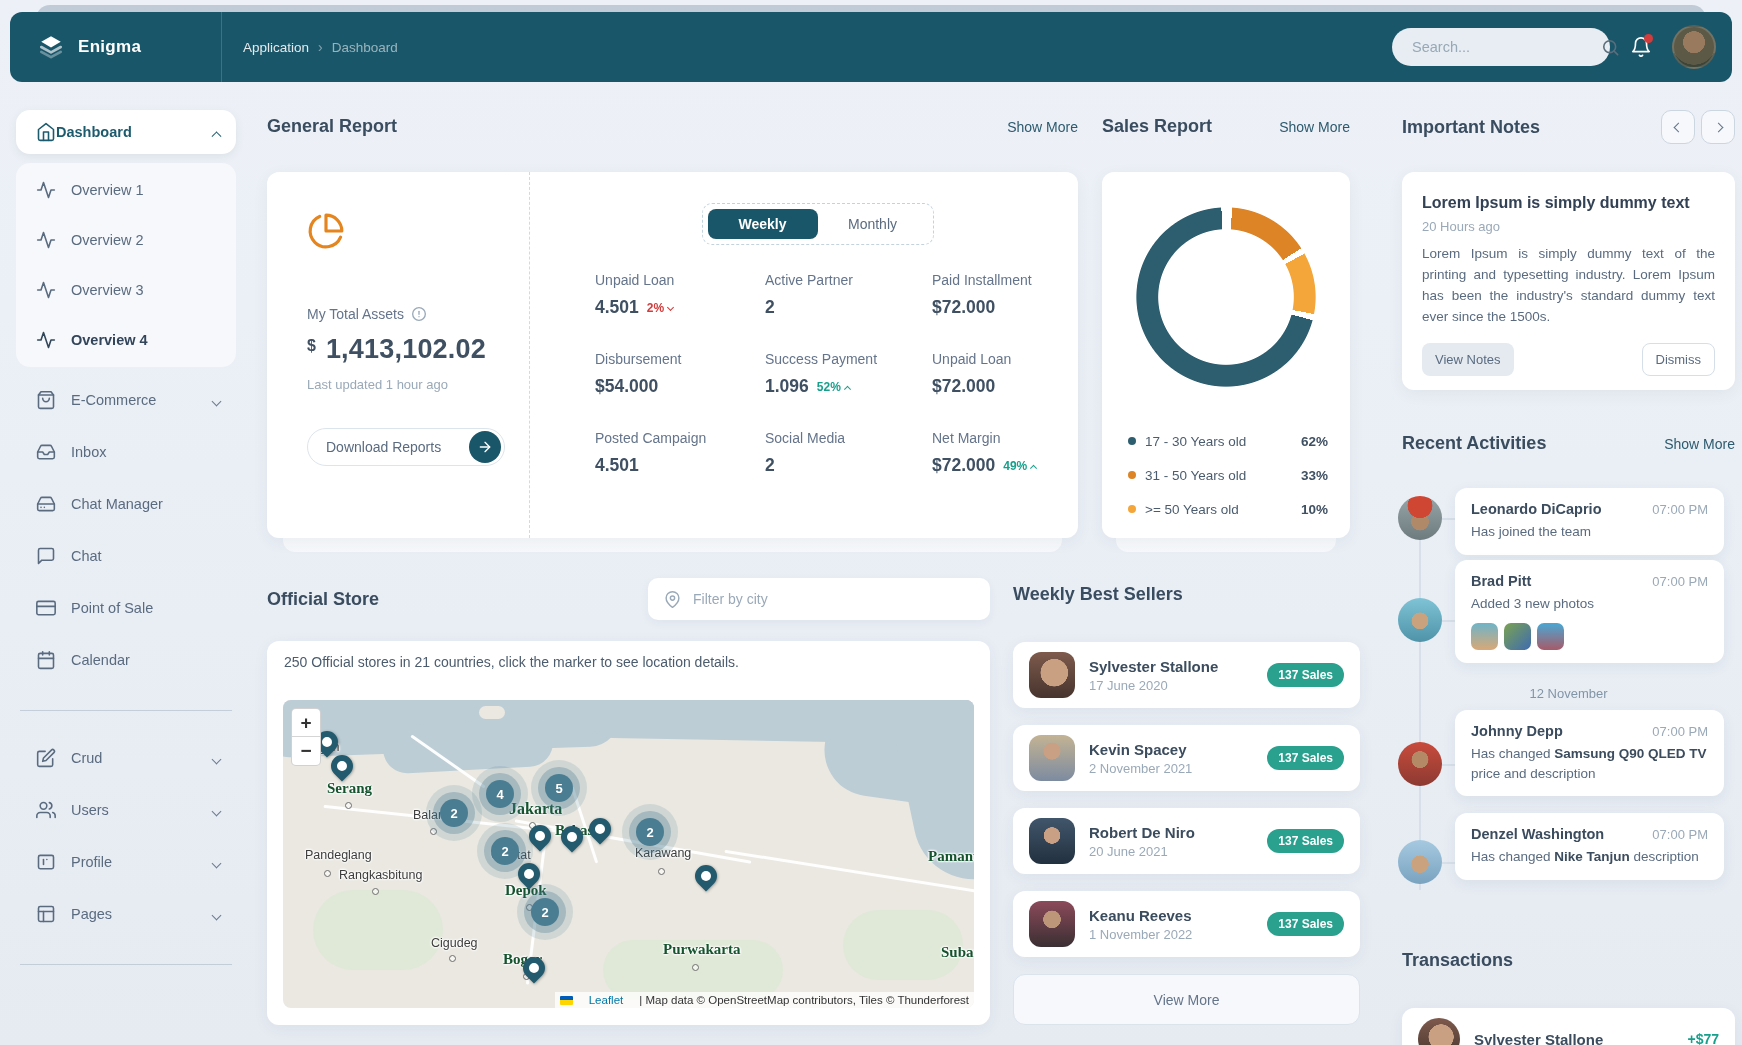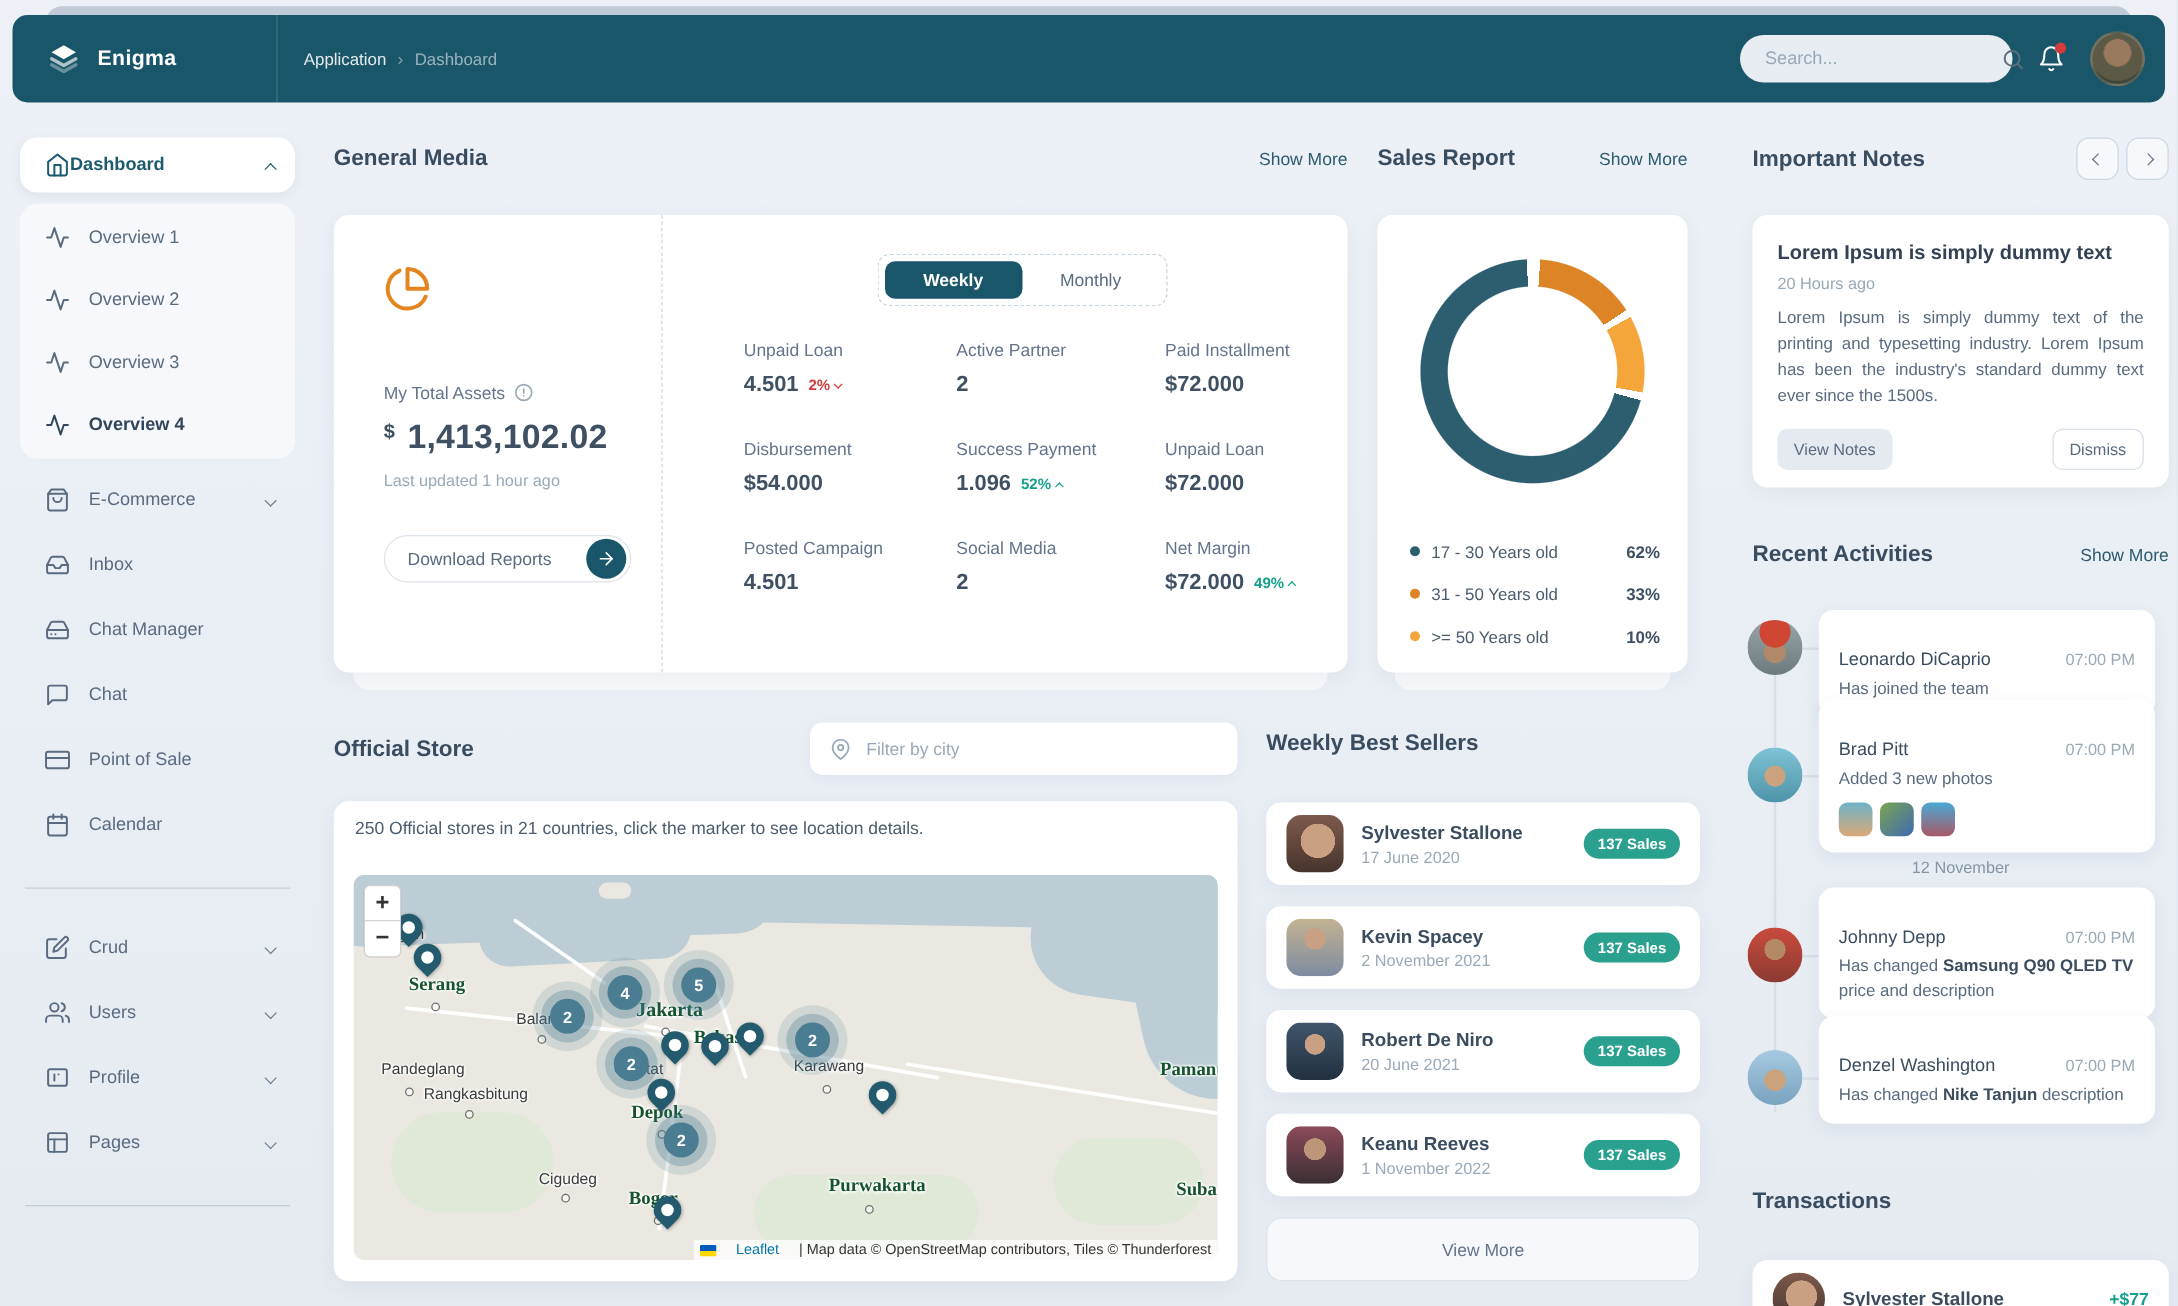--- a/index.html
+++ b/index.html
@@ -132,21 +132,21 @@
   .av-leo{background:radial-gradient(circle at 50% 22%,#cf4632 0 30%,transparent 31%),radial-gradient(circle at 50% 58%,#b08968 0 26%,transparent 27%),linear-gradient(180deg,#97a4a8,#6d7a7e);}
   .av-brad{background:radial-gradient(circle at 50% 52%,#caa27e 0 26%,transparent 27%),linear-gradient(180deg,#7fc3d6,#4e93a8);}
   .av-dep{background:radial-gradient(circle at 50% 40%,#b48a66 0 24%,transparent 25%),linear-gradient(180deg,#c94b3c,#8c3a32);}
   .av-den{background:radial-gradient(circle at 50% 55%,#caa27e 0 26%,transparent 27%),linear-gradient(180deg,#a6c9e0,#7aa3c0);}
   .av-syl{background:radial-gradient(circle at 55% 45%,#caa083 0 38%,transparent 39%),linear-gradient(180deg,#7e5a4c,#46342e);}
   .av-kev{background:radial-gradient(circle at 50% 35%,#c9a083 0 22%,transparent 23%),linear-gradient(180deg,#c3b393,#7d8ba0);}
   .av-rob{background:radial-gradient(circle at 50% 38%,#c9a083 0 22%,transparent 23%),linear-gradient(180deg,#41566b,#22303f);}
   .av-kea{background:radial-gradient(circle at 50% 40%,#bd9579 0 24%,transparent 25%),linear-gradient(180deg,#8c4a5a,#3a2f33);}
   .act-card{position:absolute;background:#fff;border-radius:12px;box-shadow:0 4px 14px rgba(47,65,84,.07);padding:13px 16px;z-index:2;width:269px;}
   .act-top{display:flex;justify-content:space-between;align-items:baseline;}
-  .act-name{font-size:14.5px;font-weight:400;color:#3b4c5e;margin-top:19px;}
+  .act-name{font-size:14.5px;font-weight:700;color:#3b4c5e;}
   .act-time{font-size:13px;color:#9aa9b8;}
   .act-text{font-size:13.5px;color:#5a6b80;margin-top:5px;line-height:1.45;}
   .act-text b{color:#3b4c5e;}
   .thumbs{display:flex;gap:6px;margin-top:9px;}
   .thumb{width:27px;height:27px;border-radius:7px;}
   .t1{background:linear-gradient(180deg,#6fb4c8,#d9a877);} .t2{background:linear-gradient(135deg,#7ba352,#3f6bb0);} .t3{background:linear-gradient(180deg,#49a8d4,#a85a68);}
   .date-div{position:absolute;left:1402px;top:686px;width:333px;text-align:center;font-size:13px;color:#8295a7;z-index:2;}
   .tx-row{display:flex;align-items:center;padding:10px 16px;}
   .tx-amt{margin-left:auto;font-size:14px;font-weight:700;color:#16a08c;}
 </style>
@@ -313,21 +313,21 @@
           <line x1="3" y1="9" x2="21" y2="9"></line>
           <line x1="9" y1="21" x2="9" y2="9"></line>
         </svg>
       <span class="lbl">Pages</span>
       <span class="chev"><span class="cv down"></span></span>
     </div>
     <div class="sdiv"></div>
   </div>
 
   <div class="hrow" style="left:267px;top:116px;width:811px;">
-    <span class="sec-title">General Media</span>
+    <span class="sec-title">General Report</span>
     <span class="show-more">Show More</span>
   </div>
   <div class="sheet" style="left:283px;top:520px;width:779px;height:32px;"></div>
   <div class="card" style="left:267px;top:172px;width:811px;height:366px;">
     <div class="gr-left">
       <svg class="pie-ic" width="38" height="38" viewBox="0 0 24 24" fill="none" stroke="#e5851f" stroke-width="2" stroke-linecap="round" stroke-linejoin="round">
           <path d="M21.21 15.89A10 10 0 1 1 8 2.83"></path>
           <path d="M22 12A10 10 0 0 0 12 2v10z"></path>
         </svg>
       <div class="assets-lbl">

